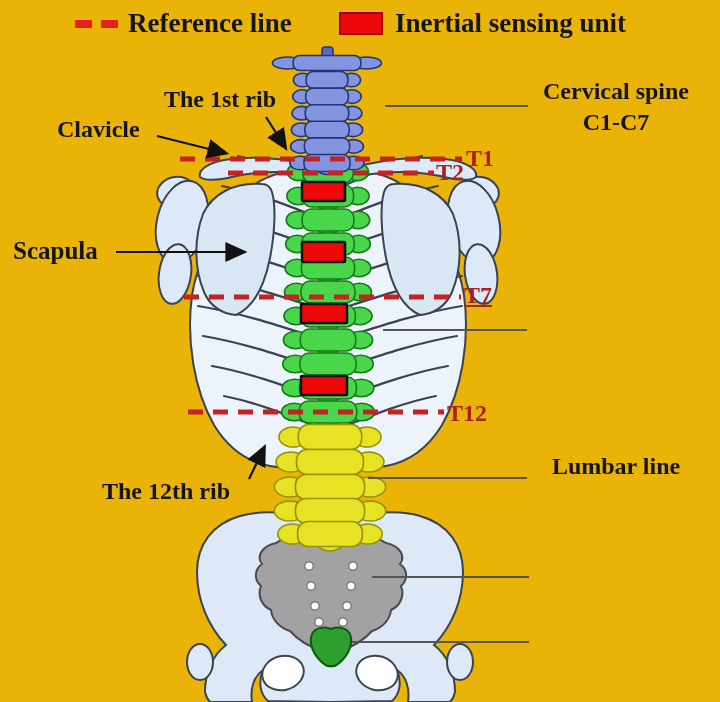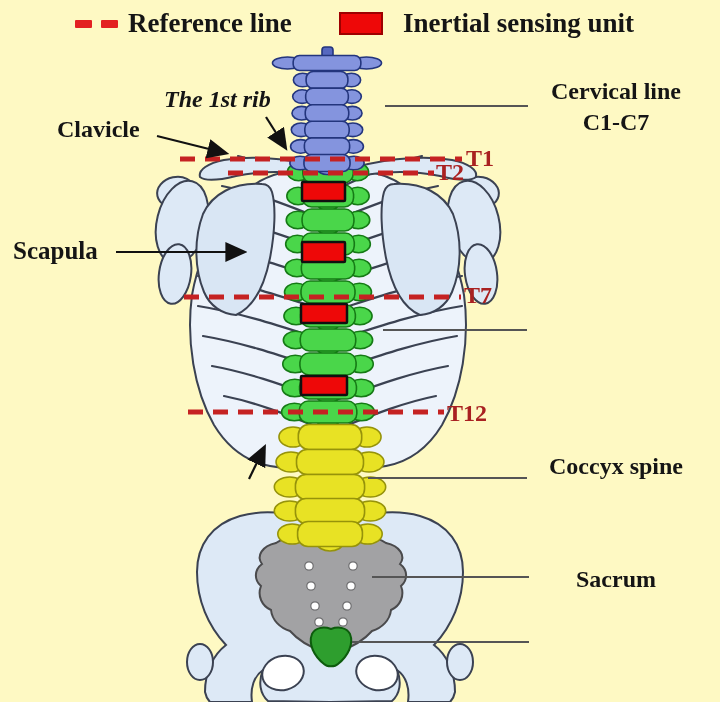--- a/index.html
+++ b/index.html
@@ -1,17 +1,17 @@
 <!DOCTYPE html>
 <html><head>
 <meta charset="utf-8">
 <style>
   html,body{margin:0;padding:0;background:#fff;}
   .stage{position:relative;width:720px;height:702px;overflow:hidden;
-         font-family:"Liberation Serif",serif;background:#fef9c3;}
+         font-family:"Liberation Serif",serif;background:#eab308;}
   .stage svg{position:absolute;left:0;top:0;}
   .lbl{position:absolute;font-weight:700;color:#151515;white-space:nowrap;
        font-size:24px;line-height:1.15;}
   .lbl.big{font-size:27px;}
   .red{color:#a92121;}
   .sec{width:200px;left:516px;text-align:center;font-size:24px;line-height:1.3;}
   .legend-dash{position:absolute;left:75px;top:20px;}
   .legend-dash span{display:inline-block;width:17px;height:8px;background:#e32121;
                     border-radius:1px;margin-right:9px;vertical-align:top;}
   .legend-box{position:absolute;left:339px;top:12px;width:44px;height:23px;
@@ -288,34 +288,34 @@
       <line x1="116" y1="252" x2="243" y2="252" marker-end="url(#ah)"></line>
       <line x1="249" y1="479" x2="264" y2="448" marker-end="url(#ah)"></line>
     </g>
   </svg>
 
   <div class="legend-dash">
     <span></span><span></span>
   </div>
   <div class="lbl big" style="left:128px;top:8px;">Reference line</div>
   <div class="legend-box"></div>
-  <div class="lbl big" style="left:395px;top:8px;margin-left:8px;">Inertial sensing unit</div>
-
-  <div class="lbl" style="left:164px;top:86px;font-style:italic;">The 1st rib</div>
+  <div class="lbl big" style="left:395px;top:8px;">Inertial sensing unit</div>
+
+  <div class="lbl" style="left:164px;top:86px;">The 1st rib</div>
   <div class="lbl" style="left:13px;top:237px;font-size:25px;">Scapula</div>
   <div class="lbl" style="left:57px;top:116px;">Clavicle</div>
+  <div class="lbl" style="left:102px;top:478px;">The 12th rib</div>
 
   <div class="lbl sec" style="top:76px;">
-    <div>Cervical line</div>
+    <div>Cervical spine</div>
     <div>C1-C7</div>
   </div>
   <div class="lbl sec" style="top:304px;">
   </div>
   <div class="lbl sec" style="top:451px;">
-    <div>Coccyx spine</div>
+    <div>Lumbar line</div>
   </div>
-  <div class="lbl sec" style="top:564px;">Sacrum</div>
 
   <div class="lbl red" style="left:466px;top:145px;">T1</div>
   <div class="lbl red" style="left:436px;top:159px;">T2</div>
-  <div class="lbl red" style="left:464px;top:282px;">T7</div>
+  <div class="lbl red" style="left:464px;top:282px;text-decoration:underline;">T7</div>
   <div class="lbl red" style="left:447px;top:400px;">T12</div>
 </div>
 
 </body></html>

